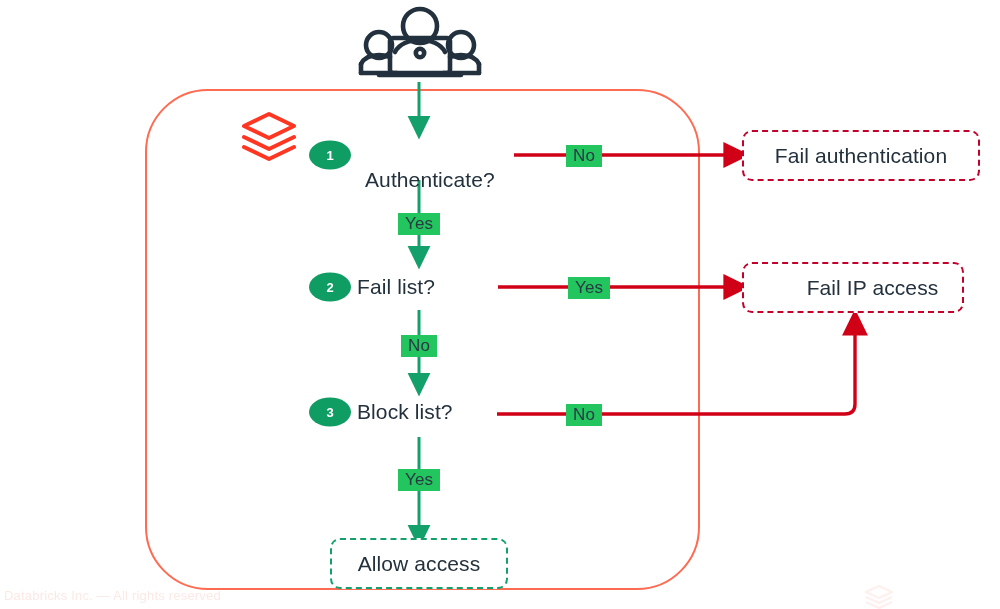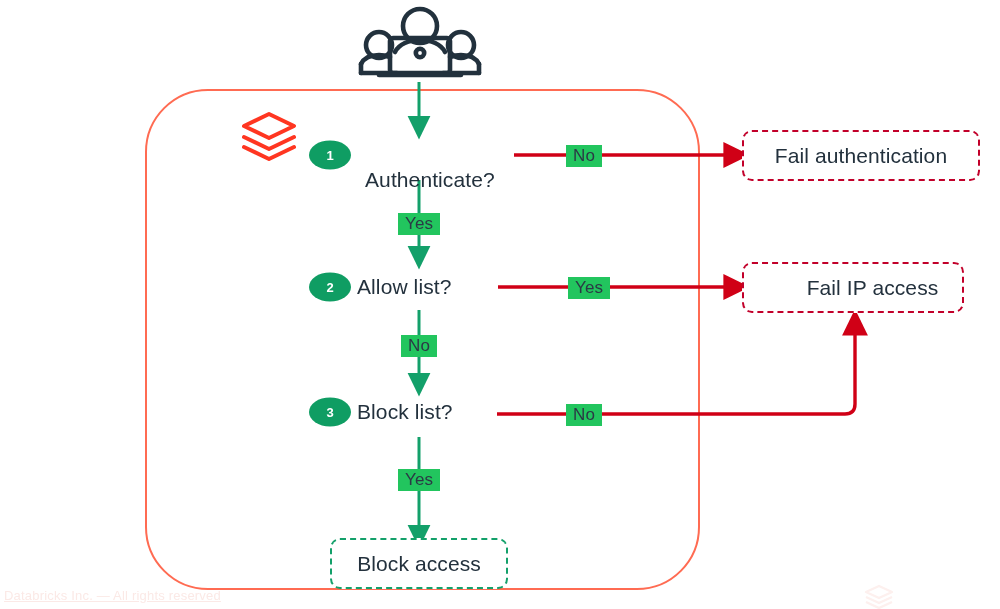--- a/index.html
+++ b/index.html
@@ -25,21 +25,21 @@
   .term-box{
     position:absolute;display:flex;align-items:center;justify-content:center;
     box-sizing:border-box;border-radius:10px;background:#ffffff;
     font-size:21px;color:#23313d;white-space:nowrap;letter-spacing:.1px;
   }
   .term-fail{border:2px dashed #c2002a;}
   .term-allow{border:2px dashed #13a06a;}
 
   .footer-note{
     position:absolute;left:4px;top:588px;font-size:13px;
-    color:#fbe9e6;letter-spacing:.2px;white-space:nowrap;text-decoration:underline;
+    color:#fbe9e6;letter-spacing:.2px;white-space:nowrap;
   }
   .wm{position:absolute;left:866px;top:583px;}
 </style>
 </head>
 <body>
 
 <div id="stage">
 
   <svg class="layer" viewBox="0 0 1000 609">
     <defs>
@@ -109,21 +109,21 @@
 
     <g class="wm" fill="none" stroke="#fdf0ee" stroke-width="2.4" stroke-linejoin="round" transform="translate(866,583)">
       <path d="M0,9 L13,3 L26,9 L13,15 Z"></path>
       <path d="M0,14 L13,20 L26,14"></path>
       <path d="M0,19 L13,25 L26,19"></path>
     </g>
   </svg>
 
   <div class="node-label" style="left:365px;top:143px;margin-top:25px;">Authenticate?</div>
 
-  <div class="node-label" style="left:357px;top:275px;">Allow list?</div>
+  <div class="node-label" style="left:357px;top:275px;">Fail list?</div>
 
   <div class="node-label" style="left:357px;top:400px;">Block list?</div>
 
   <div class="edge-label" style="left:566px;top:145px;">No</div>
 
   <div class="edge-label" style="left:398px;top:213px;">Yes</div>
 
   <div class="edge-label" style="left:568px;top:277px;">Yes</div>
 
   <div class="edge-label" style="left:401px;top:335px;">No</div>
@@ -134,18 +134,18 @@
 
   <div class="term-box term-fail" style="left:742px;top:130px;width:238px;height:51px;">
     <span>Fail authentication</span>
   </div>
 
   <div class="term-box term-fail" style="left:742px;top:262px;width:222px;height:51px;padding-left:39px;">
     <span>Fail IP access</span>
   </div>
 
   <div class="term-box term-allow" style="left:330px;top:538px;width:178px;height:51px;">
-    <span>Block access</span>
+    <span>Allow access</span>
   </div>
 
   <div class="footer-note">Databricks Inc. — All rights reserved</div>
 
 </div>
 
 </body></html>

